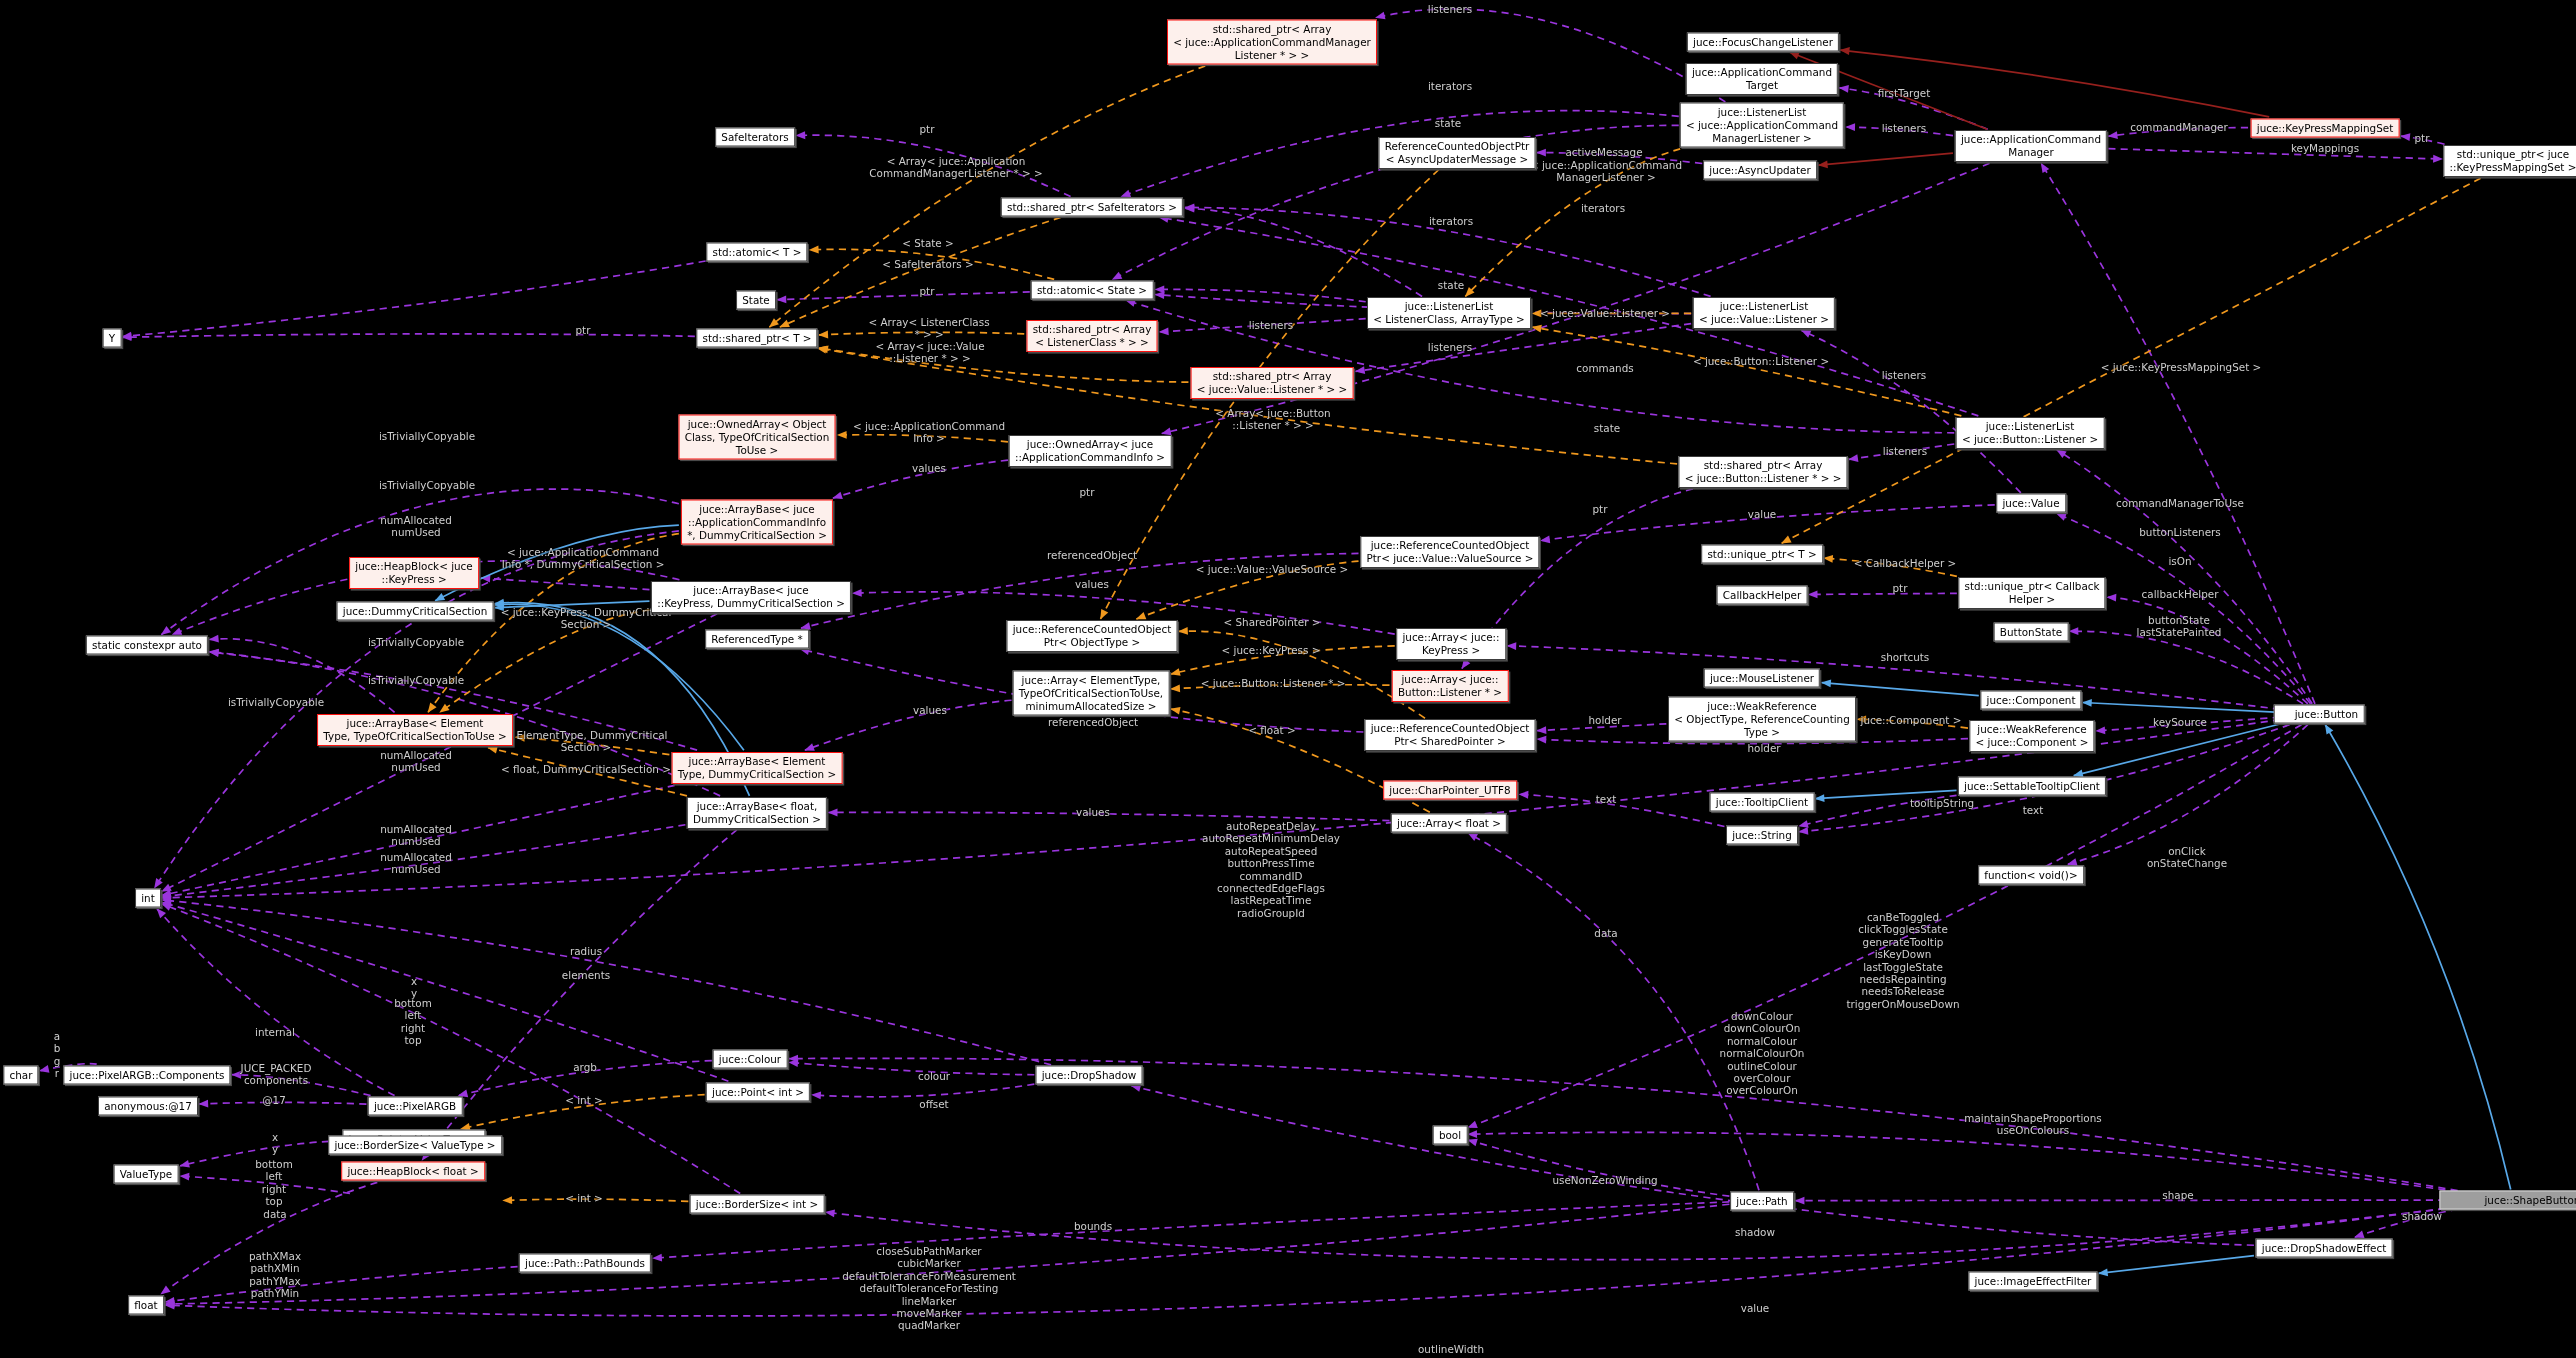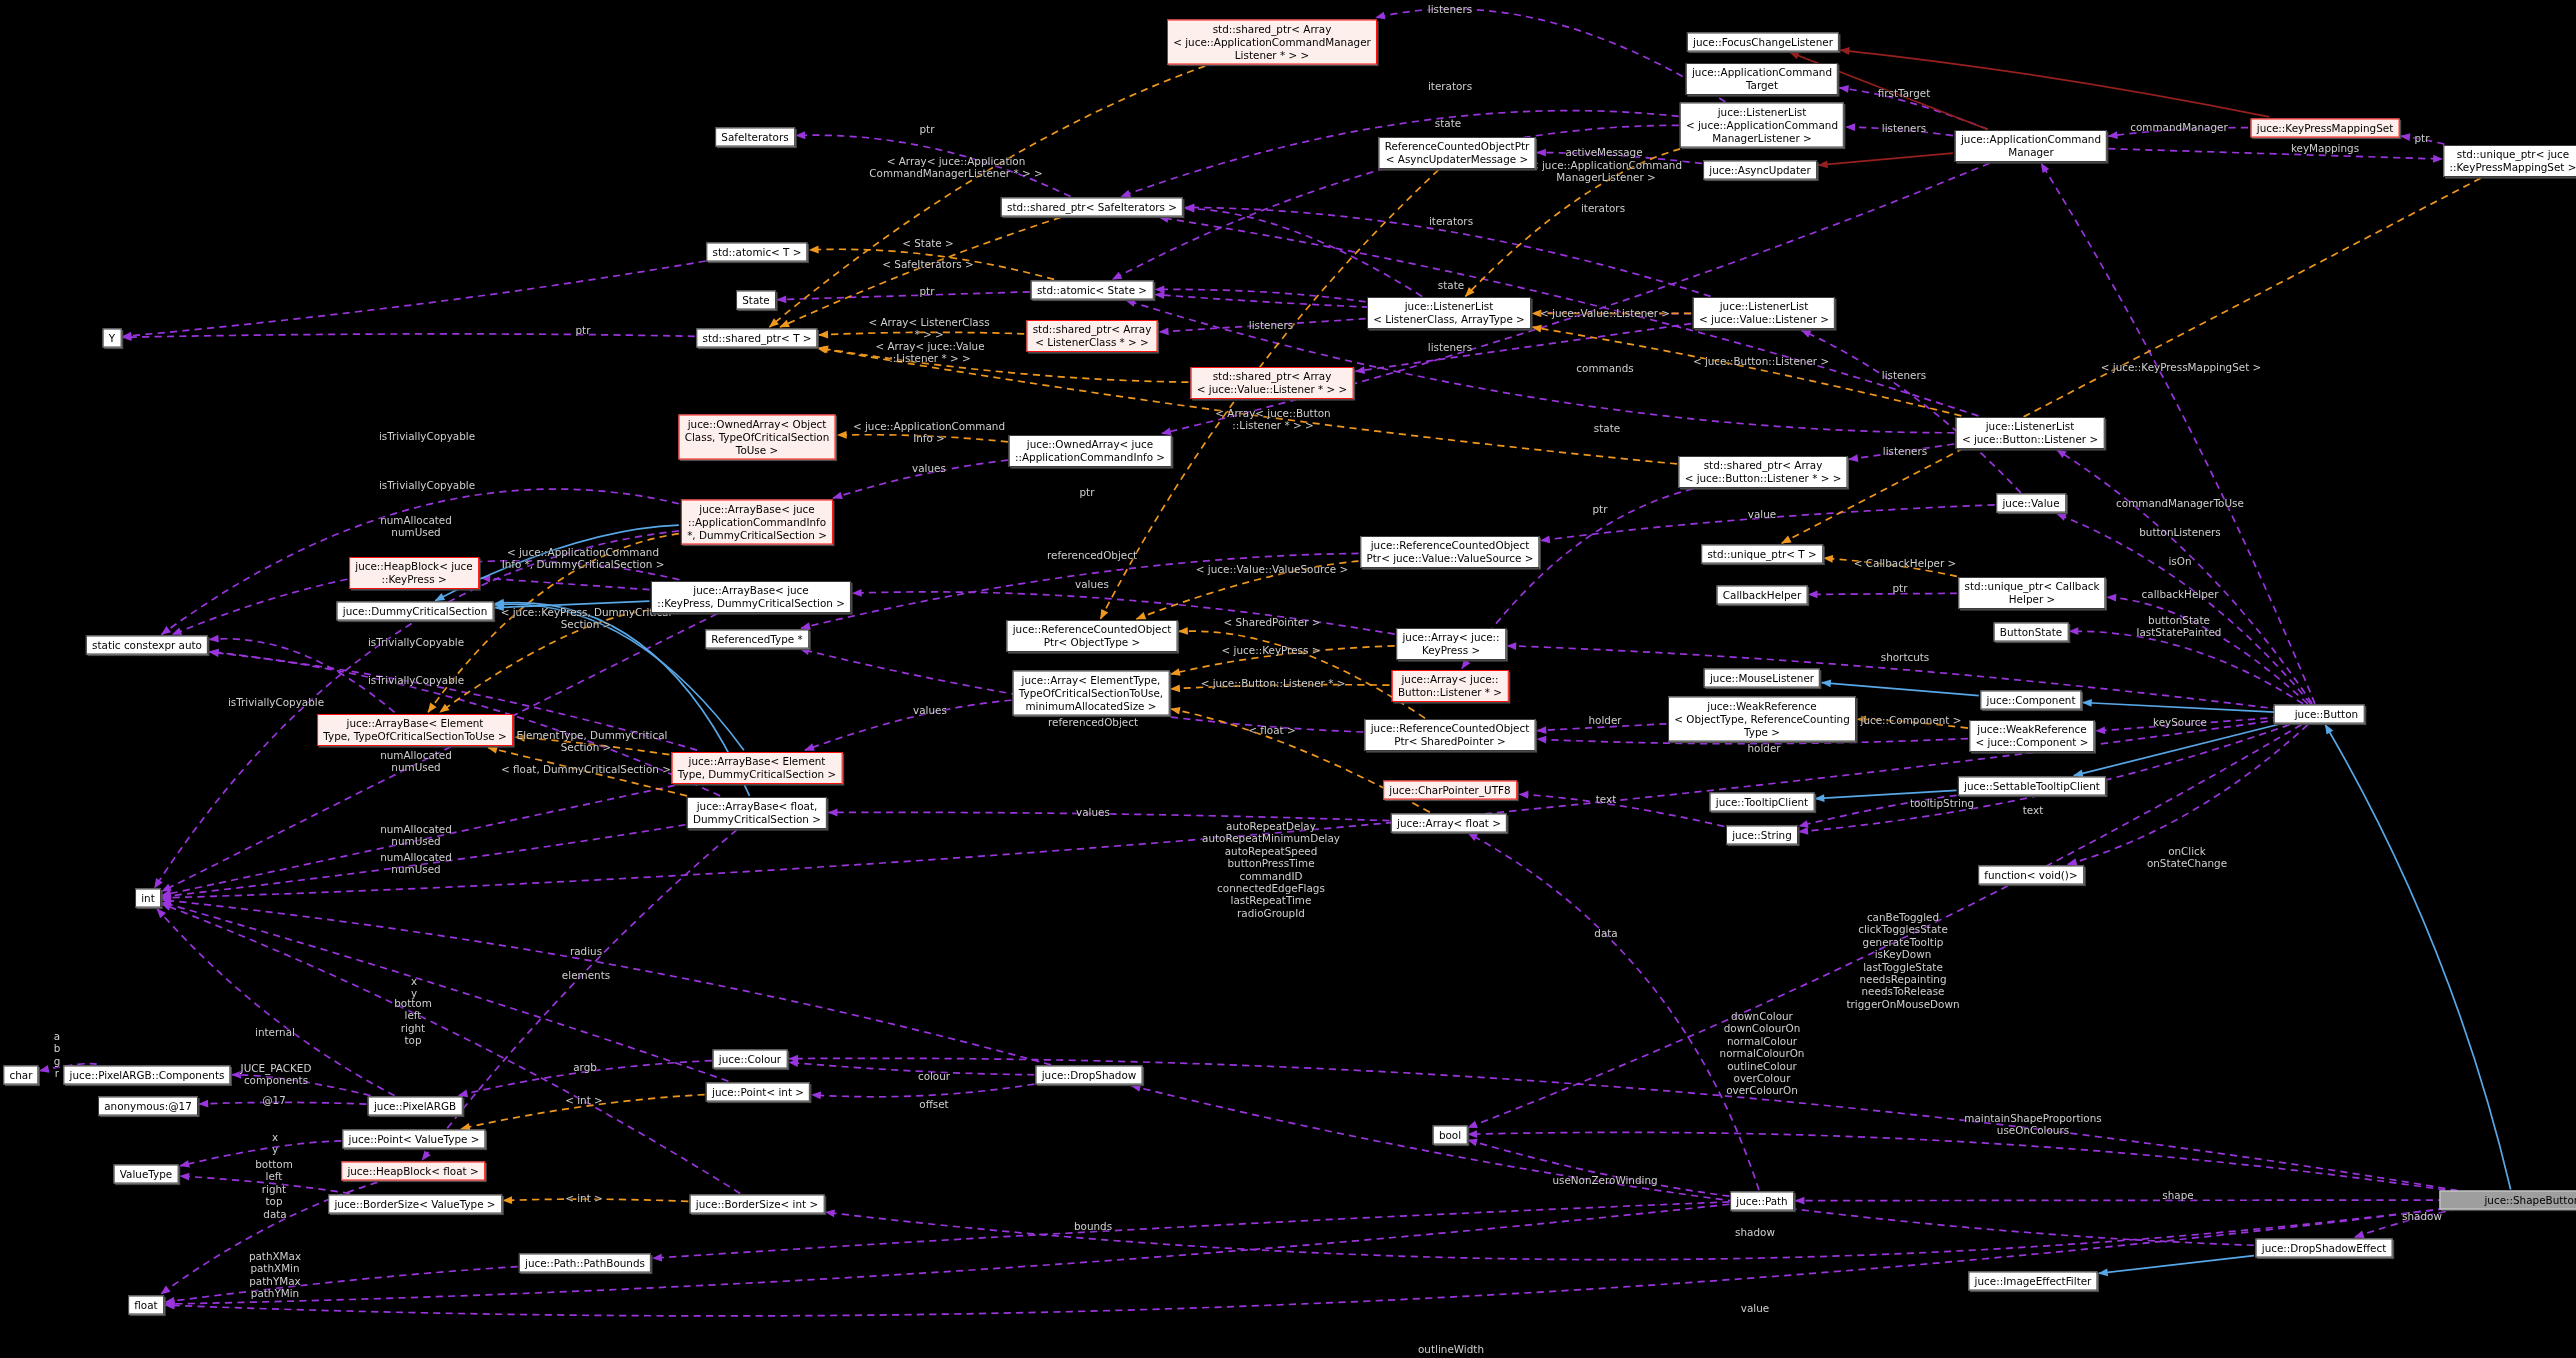--- a/index.html
+++ b/index.html
@@ -251,21 +251,21 @@
     <div class="node n" style="left: 750px; top: 1059px;">juce::Colour</div>
     <div class="node n" style="left: 1089px; top: 1075px;">juce::DropShadow</div>
     <div class="node n" style="left: 21px; top: 1075px;">char</div>
     <div class="node n" style="left: 147px; top: 1075px;">juce::PixelARGB::Components</div>
     <div class="node n" style="left: 148px; top: 1106px;">anonymous:@17</div>
     <div class="node n" style="left: 415px; top: 1106px;">juce::PixelARGB</div>
     <div class="node n" style="left: 758px; top: 1092px;">juce::Point&lt; int &gt;</div>
     <div class="node n" style="left: 414px; top: 1139px;">juce::Point&lt; ValueType &gt;</div>
     <div class="node n" style="left: 146px; top: 1174px;">ValueType</div>
     <div class="node r" style="left: 413px; top: 1171px;">juce::HeapBlock&lt; float &gt;</div>
-    <div class="node n" style="left: 415px; top: 1204px;">juce::BorderSize&lt; ValueType &gt;</div>
+    <div class="node n" style="left: 415px; top: 1145px;">juce::BorderSize&lt; ValueType &gt;</div>
     <div class="node n" style="left: 757px; top: 1204px;">juce::BorderSize&lt; int &gt;</div>
     <div class="node n" style="left: 1450px; top: 1135px;">bool</div>
     <div class="node n" style="left: 1762px; top: 1201px;">juce::Path</div>
     <div class="node n" style="left: 585px; top: 1263px;">juce::Path::PathBounds</div>
     <div class="node n" style="left: 146px; top: 1305px;">float</div>
     <div class="node h" style="left: 2513px; top: 1200px; padding-left: 44px;">juce::ShapeButton</div>
     <div class="node n" style="left: 2324px; top: 1248px;">juce::DropShadowEffect</div>
     <div class="node n" style="left: 2033px; top: 1281px;">juce::ImageEffectFilter</div>
     <div class="elabel" style="left: 1450px; top: 9.1px;">listeners</div>
     <div class="elabel" style="left: 1450px; top: 86px;">iterators</div>
@@ -381,20 +381,27 @@
 overColourOn</div>
     <div class="elabel" style="left: 2033px; top: 1124px;">maintainShapeProportions
 useOnColours</div>
     <div class="elabel" style="left: 1605px; top: 1180px;">useNonZeroWinding</div>
     <div class="elabel" style="left: 2178px; top: 1195px;">shape</div>
     <div class="elabel" style="left: 2422px; top: 1216px;">shadow</div>
     <div class="elabel" style="left: 1755px; top: 1232px;">shadow</div>
     <div class="elabel" style="left: 1093px; top: 1226px;">bounds</div>
     <div class="elabel" style="left: 1755px; top: 1308px;">value</div>
     <div class="elabel" style="left: 1451px; top: 1349px;">outlineWidth</div>
+    <div class="elabel" style="left: 929px; top: 1288px;">closeSubPathMarker
+cubicMarker
+defaultToleranceForMeasurement
+defaultToleranceForTesting
+lineMarker
+moveMarker
+quadMarker</div>
     <div class="elabel" style="left: 275px; top: 1275px;">pathXMax
 pathXMin
 pathYMax
 pathYMin</div>
     <div class="elabel" style="left: 586px; top: 951px;">radius</div>
     <div class="elabel" style="left: 586px; top: 975px;">elements</div>
     <div class="elabel" style="left: 414px; top: 987px;">x
 y</div>
     <div class="elabel" style="left: 413px; top: 1022px;">bottom
 left

